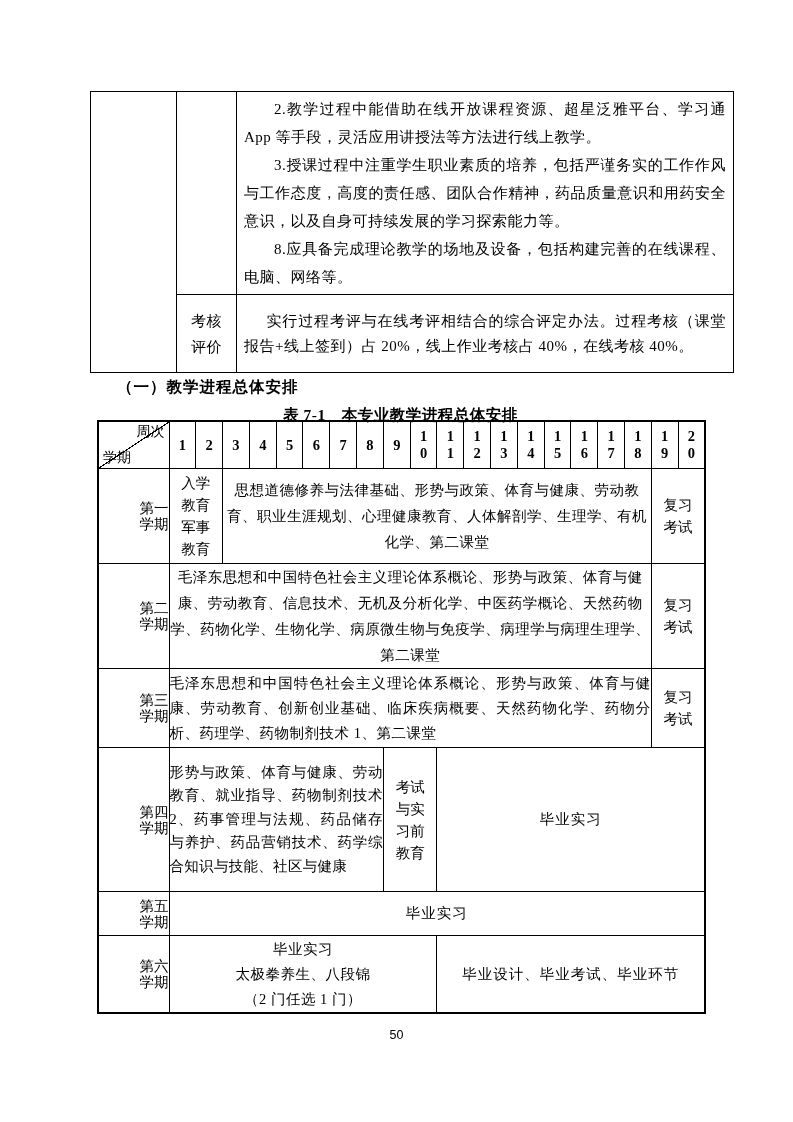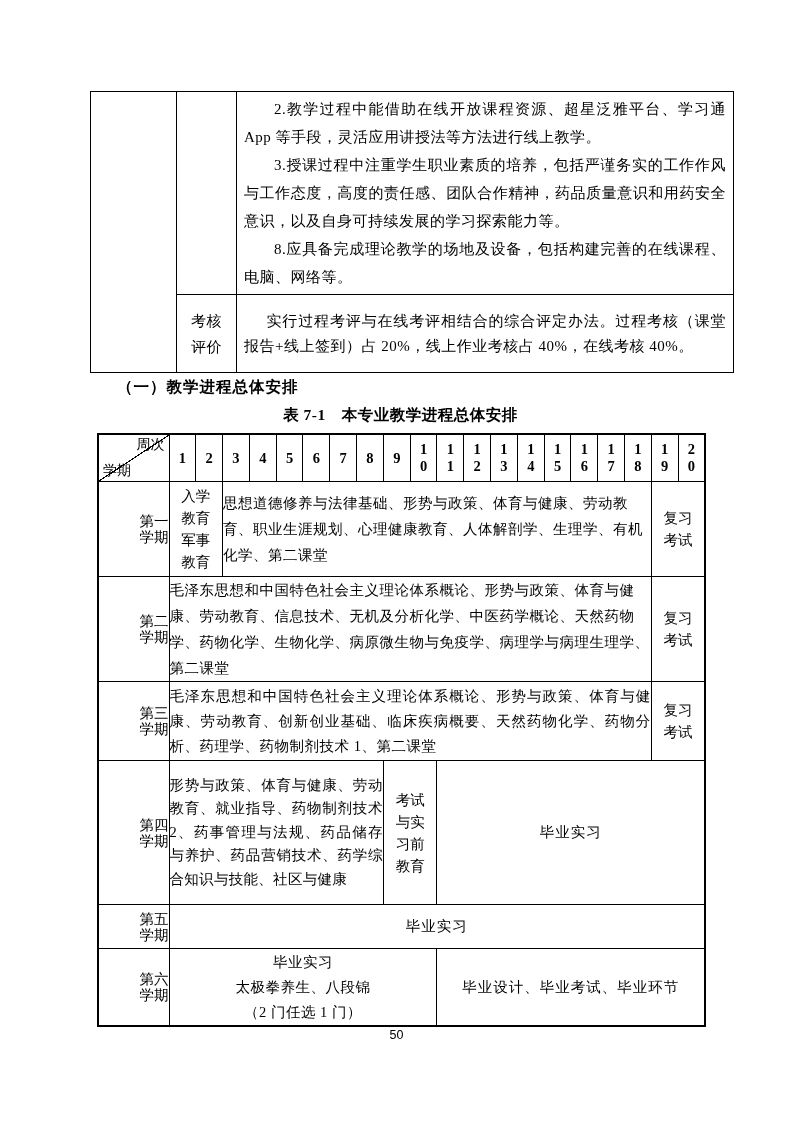--- a/index.html
+++ b/index.html
@@ -60,21 +60,21 @@
     font-size: 15.5px; font-weight: bold; letter-spacing: 1px;
   }
   .table-caption {
     position: absolute; left: 97px; top: 405px; width: 607px;
     text-align: center;
     font-size: 15.5px; font-weight: bold; letter-spacing: 0.5px;
   }
 
   
   .sched-table {
-    position: absolute; left: 97px; top: 433px;
+    position: absolute; left: 97px; top: 420px;
     width: 607px;
     border-collapse: collapse;
     table-layout: fixed;
     border: 2px solid #000;
   }
   .sched-table td {
     border: 1px solid #000;
     vertical-align: middle;
     font-size: 14.5px;
     padding: 0;
@@ -103,21 +103,21 @@
     text-align: right;
     white-space: pre-line;
     line-height: 16px;
   }
   .stack-cell {
     text-align: center;
     white-space: pre-line;
     line-height: 22px;
   }
   .courses-center {
-    text-align: left;
+    text-align: center;
     padding: 2px 8px;
     line-height: 26px;
     letter-spacing: 0.5px;
   }
   .courses-left {
     text-align: justify;
     padding: 2px 8px;
     line-height: 25px;
     letter-spacing: 0.5px;
   }

